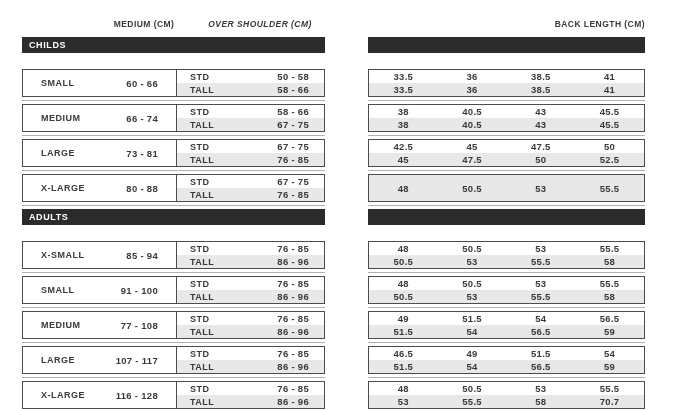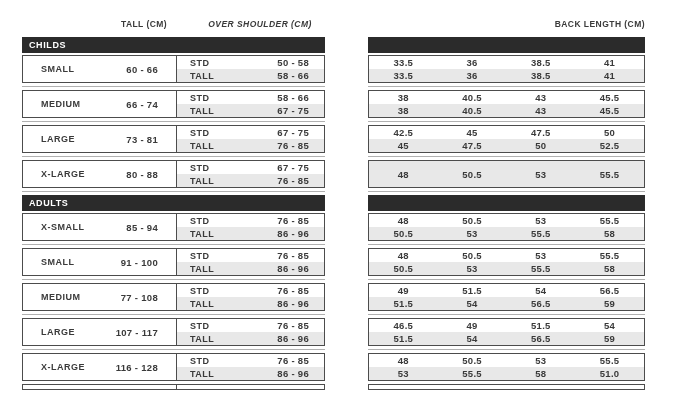--- a/index.html
+++ b/index.html
@@ -7,21 +7,21 @@
           font-family:"Liberation Sans",sans-serif;}
   .colhead{position:absolute;top:19px;font-size:8.5px;font-weight:bold;letter-spacing:.45px;
            color:var(--txt);text-align:center;line-height:10px;}
   .h-chest{left:84px;width:120px;}
   .h-shoulder{left:185px;width:150px;font-style:italic;}
   .h-back{left:368px;width:277px;text-align:right;}
   .ltable{position:absolute;left:22px;top:37px;width:303px;}
   .rtable{position:absolute;left:368px;top:37px;width:277px;}
   .secbar{height:16px;background:var(--bar-bg);color:var(--bar-txt);display:flex;align-items:center;
           padding-left:7px;font-size:9px;font-weight:bold;letter-spacing:.6px;box-sizing:border-box;
-          margin-bottom:2px;}
+          margin-bottom:16px;}
   .gbox{border:1px solid var(--bd);height:28px;box-sizing:border-box;display:flex;background:#fff;}
   .lcell{width:154px;border-right:1px solid var(--bd);display:flex;align-items:center;
          justify-content:space-between;padding:0 18px;box-sizing:border-box;}
   .sizename{font-size:9px;font-weight:bold;letter-spacing:.5px;color:var(--txt);}
   .chestval{font-size:9.5px;font-weight:bold;letter-spacing:.3px;color:var(--txt);}
   .rcell{flex:1;display:flex;flex-direction:column;}
   .fitrow{flex:1;display:flex;align-items:center;justify-content:space-between;
           padding:0 15px 0 13px;color:var(--txt);}
   .fitrow.tall{background:var(--alt-bg);}
   .fitlabel{font-size:9px;font-weight:bold;letter-spacing:.5px;}
@@ -33,21 +33,21 @@
   .ggap{height:7px;display:flex;align-items:center;}
   .gline{height:1px;background:var(--bd-light);width:100%;}
   .spacer3{height:3px;}
   .strip{height:4px;border:1px solid var(--bd);background:#fff;position:relative;}
   .strip .stripdiv{position:absolute;left:153px;top:0;bottom:0;width:1px;background:var(--bd);}
 </style>
 </head>
 <body>
 
 <div class="canvas">
-  <div class="colhead h-chest">TALL (CM)</div>
+  <div class="colhead h-chest">MEDIUM (CM)</div>
   <div class="colhead h-shoulder">OVER SHOULDER (CM)</div>
   <div class="colhead h-back">BACK LENGTH (CM)</div>
 
   <div class="ltable" id="left-body">
       <div class="secbar">CHILDS</div>
       <div class="gbox">
         <div class="lcell">
           <span class="sizename">SMALL</span>
           <span class="chestval">60 - 66</span>
         </div>
@@ -357,19 +357,19 @@
         <div class="valrow std">
           <span>48</span>
           <span>50.5</span>
           <span>53</span>
           <span>55.5</span>
         </div>
         <div class="valrow tall">
           <span>53</span>
           <span>55.5</span>
           <span>58</span>
-          <span>51.0</span>
+          <span>70.7</span>
         </div>
       </div>
       <div class="spacer3"></div>
       <div class="strip"></div>
     </div>
 </div>
 
 </body></html>

